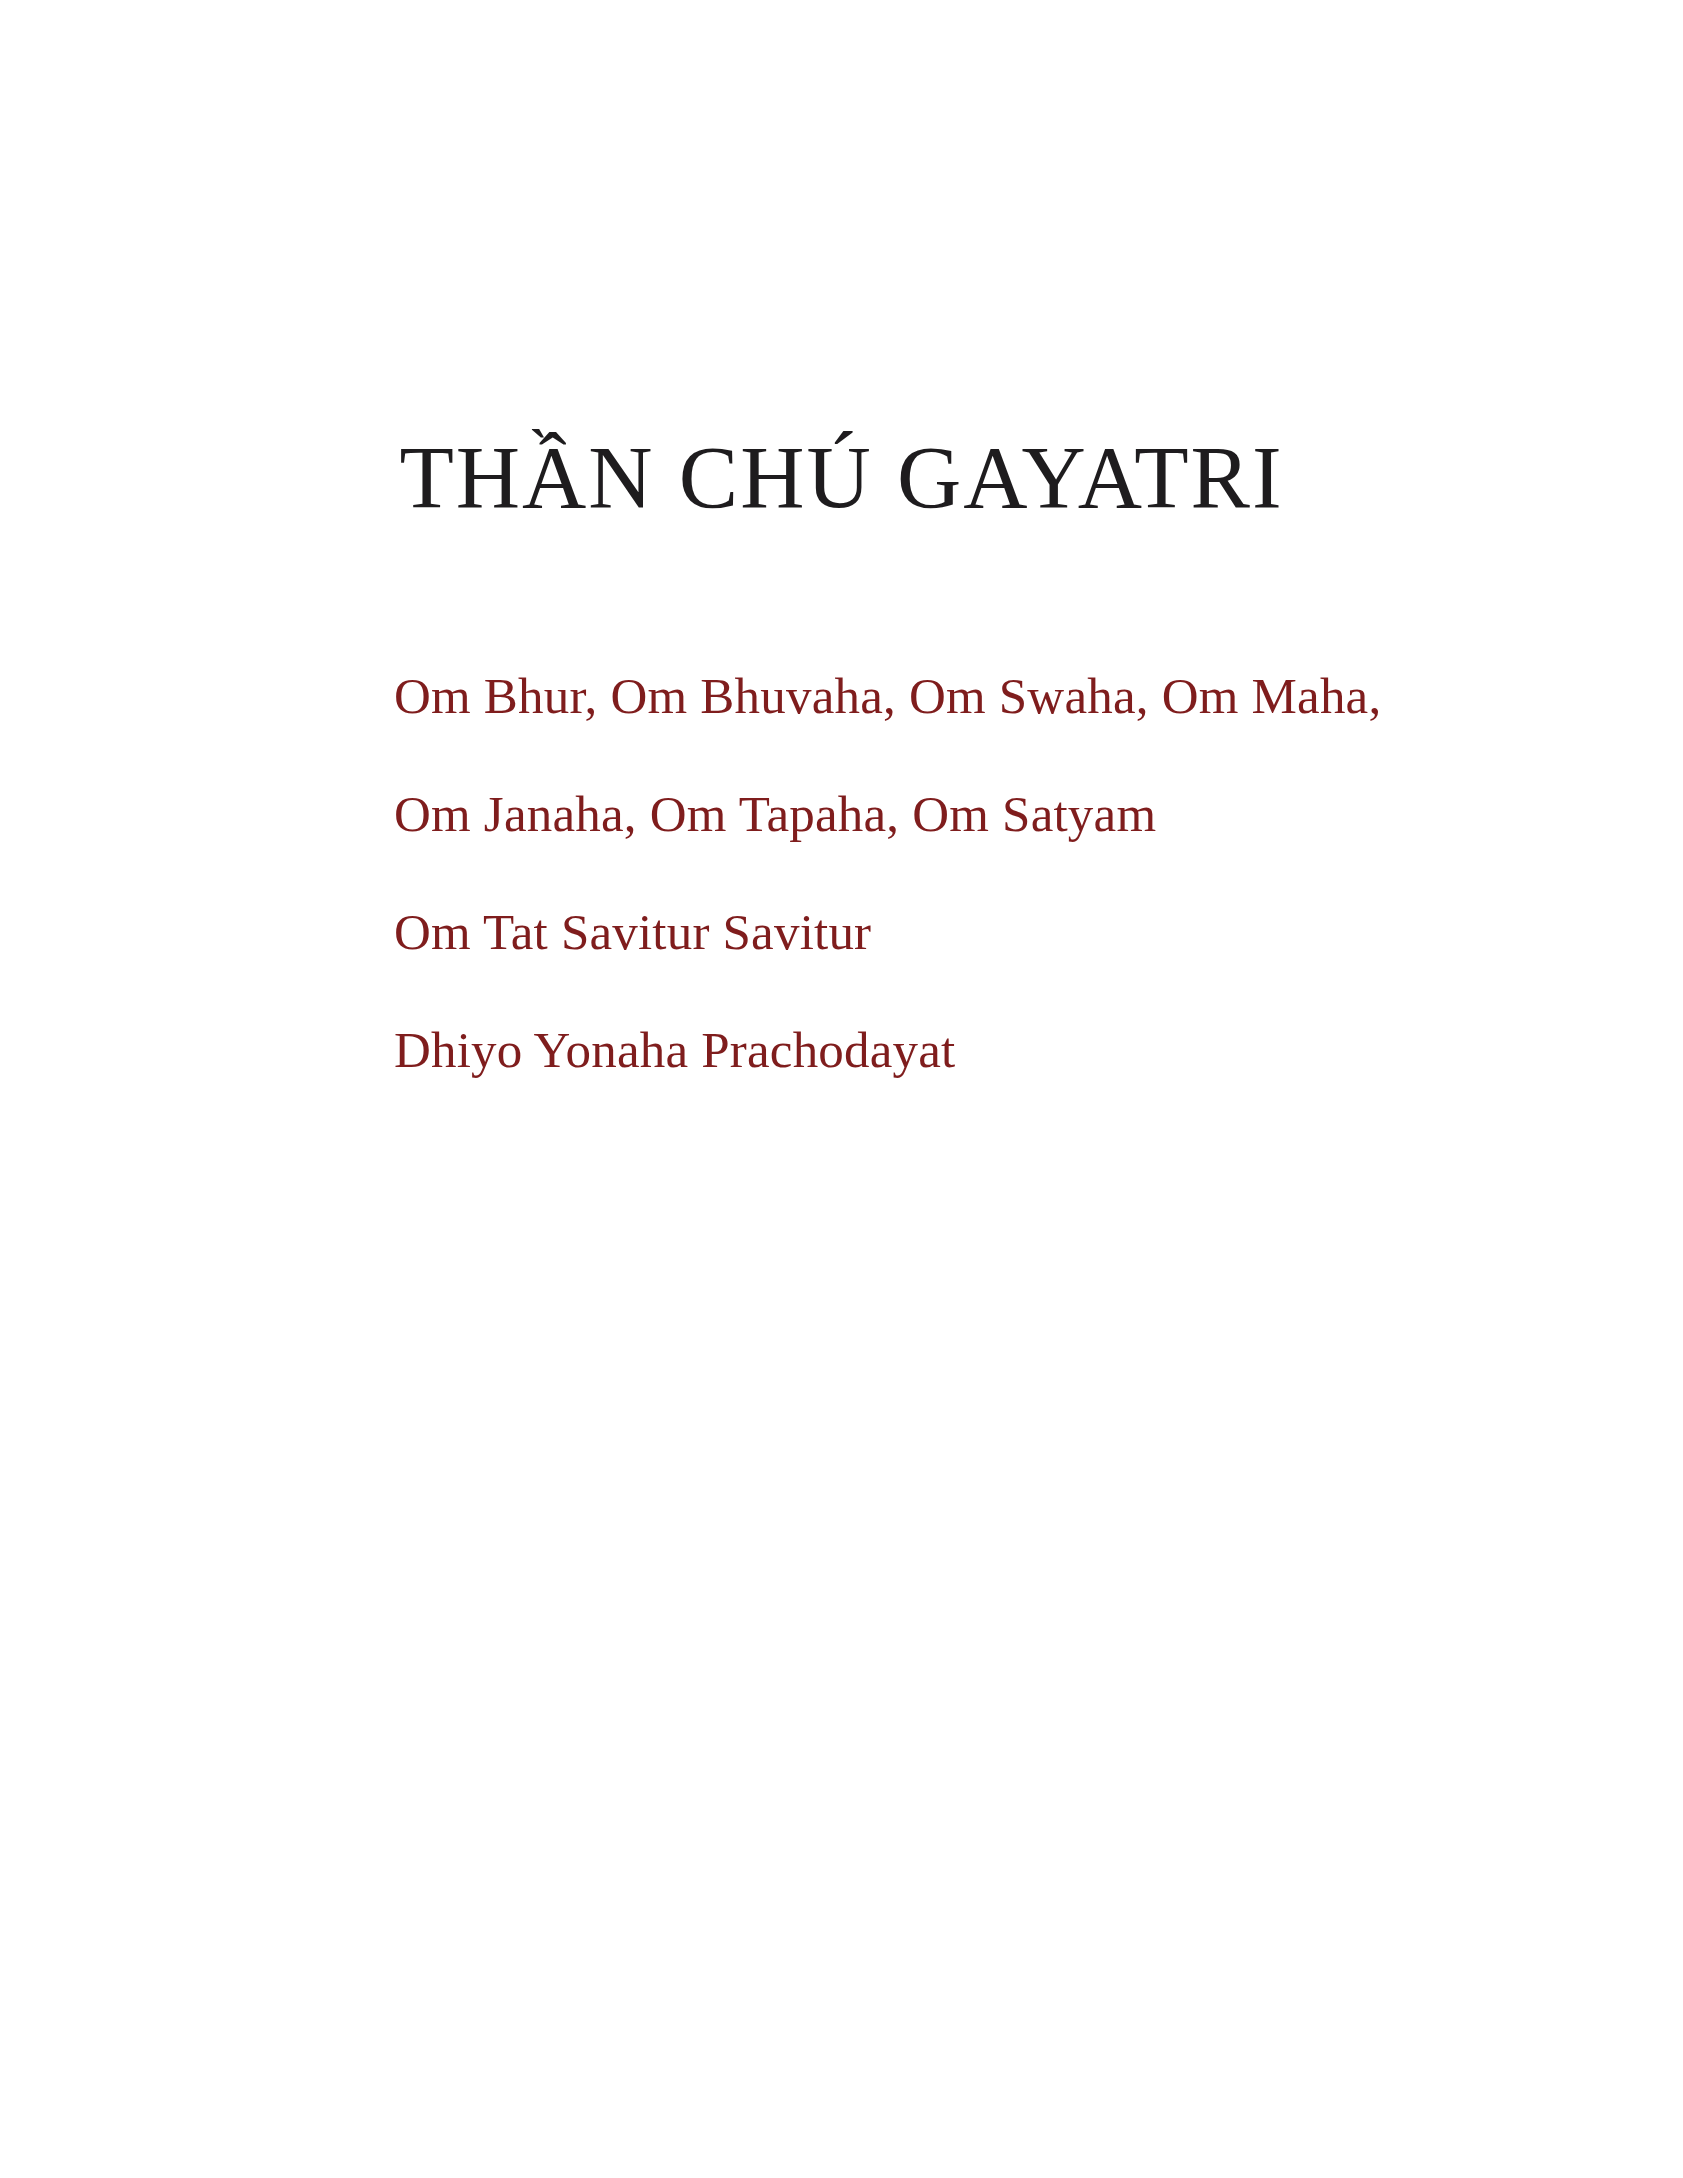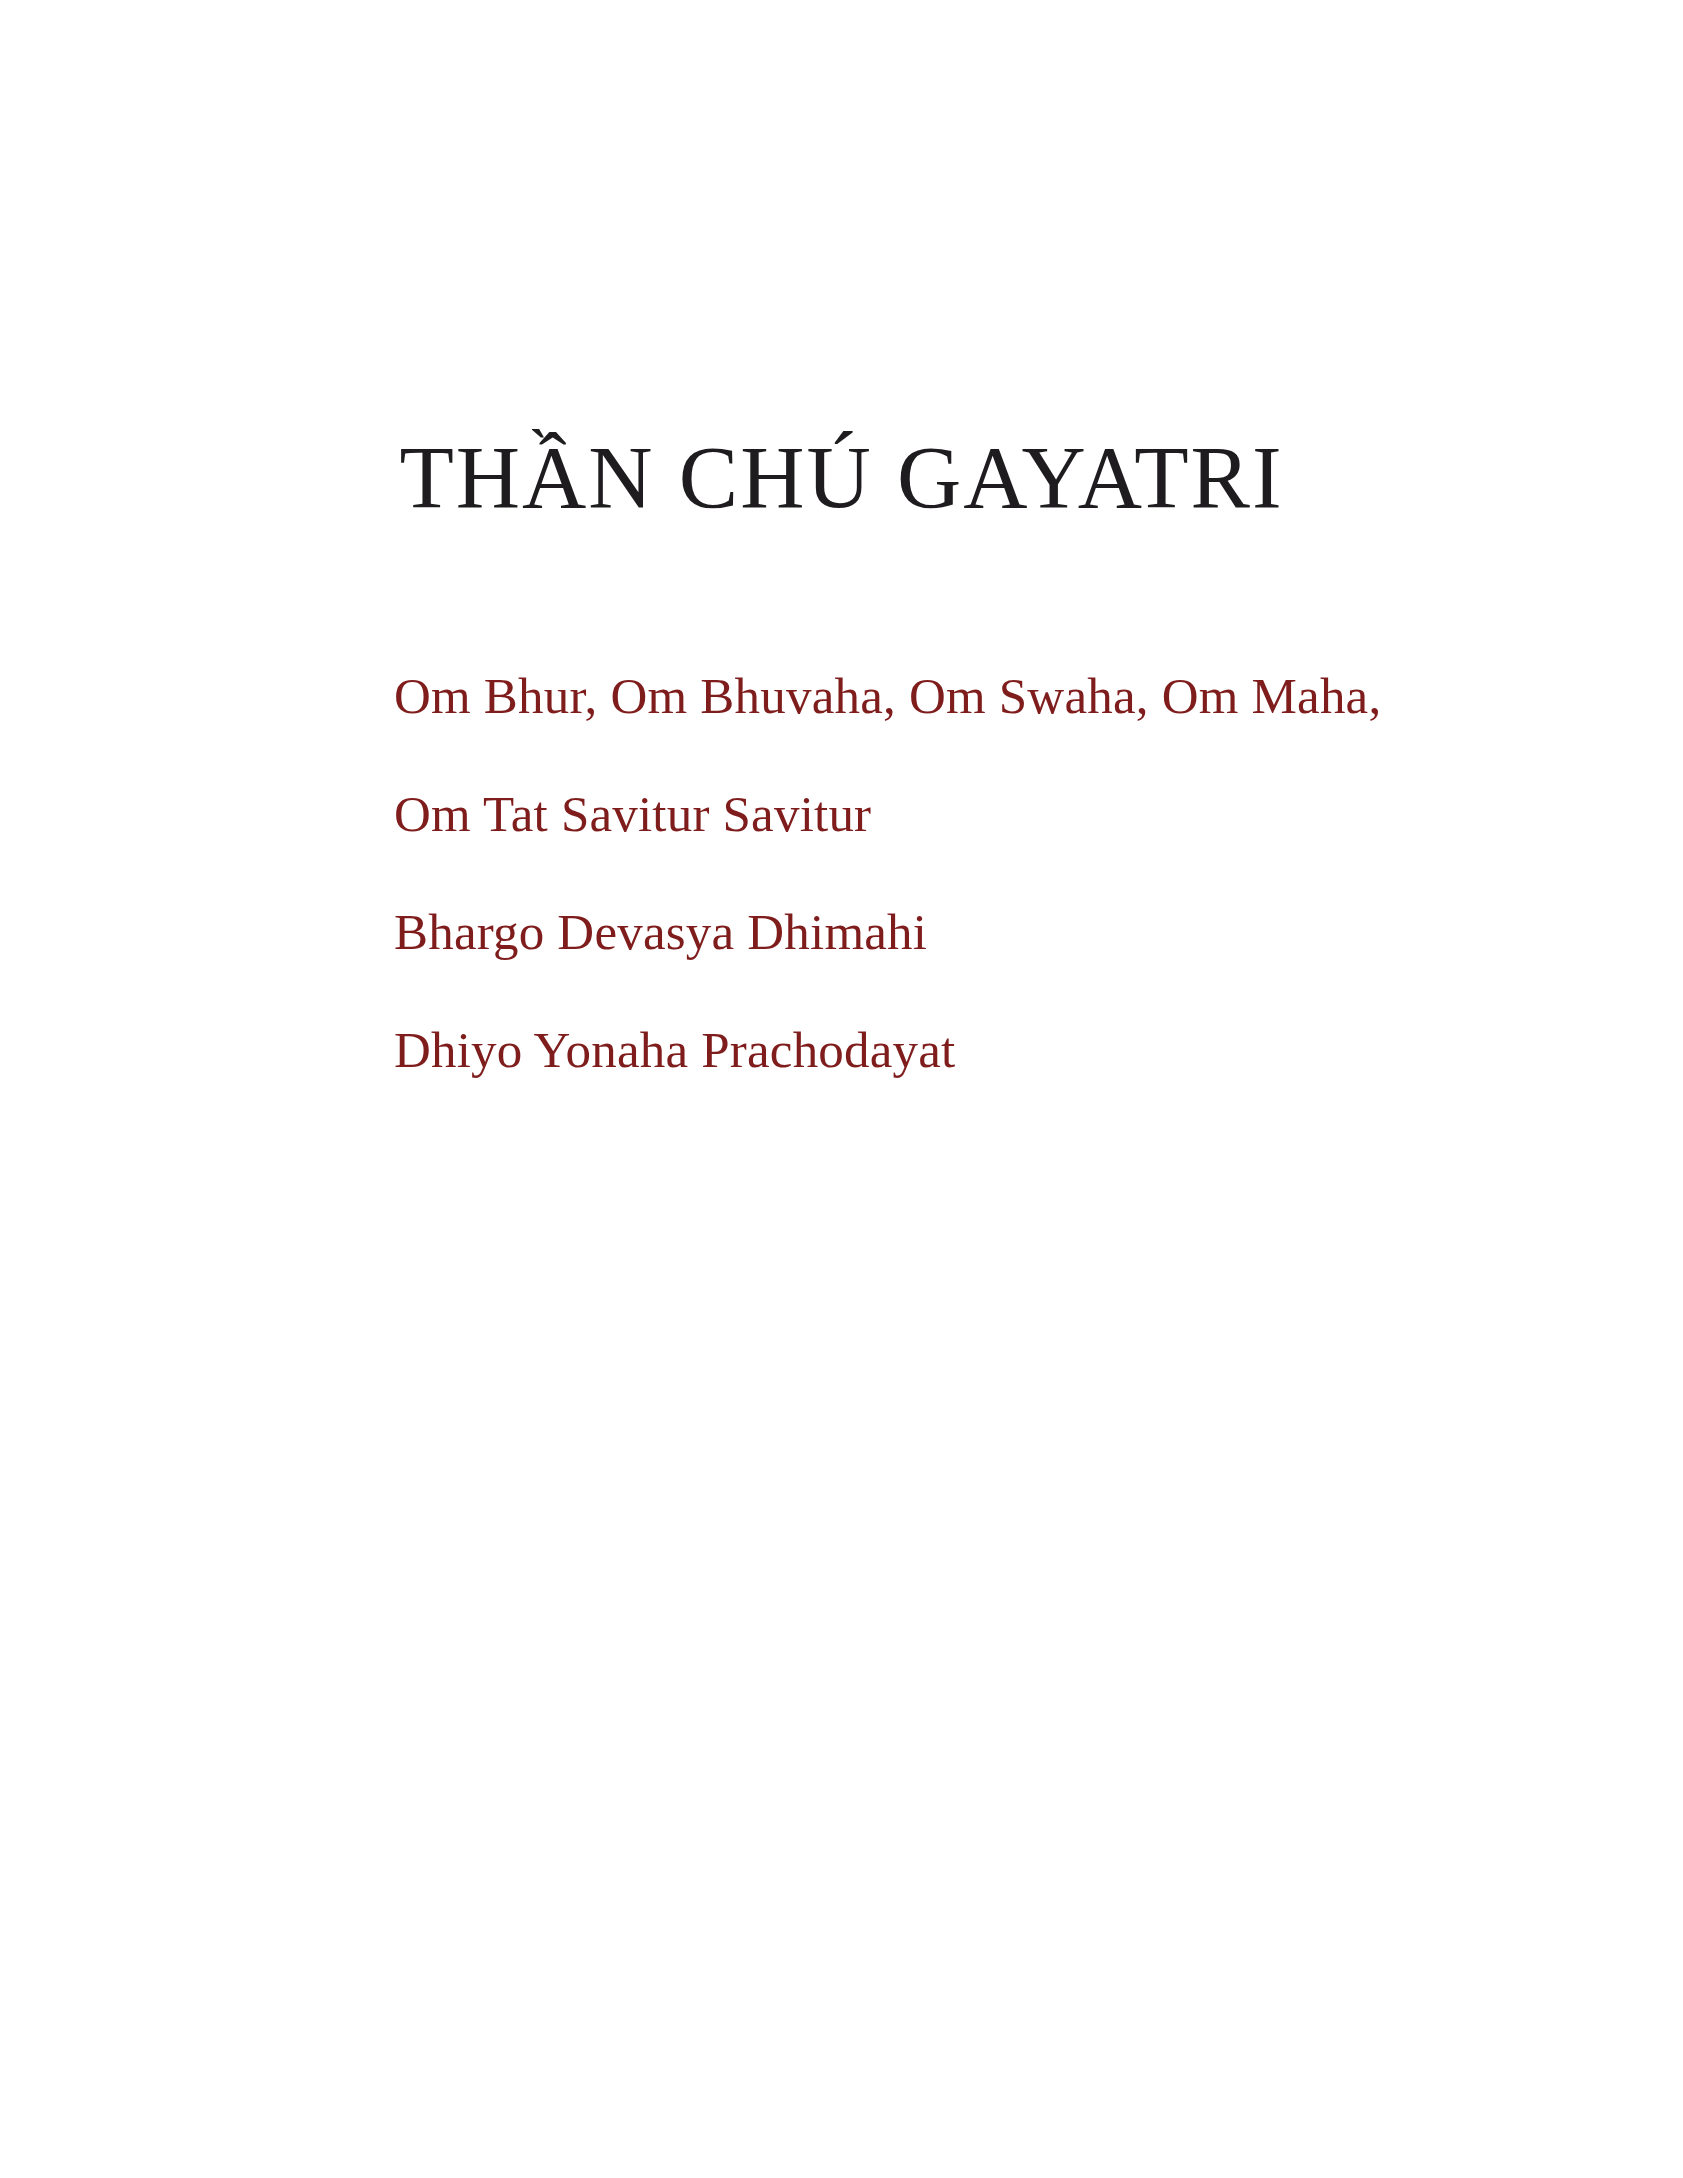--- a/index.html
+++ b/index.html
@@ -46,18 +46,18 @@
     }
   </style>
 </head>
 <body>
 
 <div class="page">
   <h1 class="title">THẦN CHÚ GAYATRI</h1>
 
   <div class="mantra">
     <p class="mantra-line">Om Bhur, Om Bhuvaha, Om Swaha, Om Maha,</p>
+    <p class="mantra-line">Om Janaha, Om Tapaha, Om Satyam</p>
     <p class="mantra-line">Om Tat Savitur Savitur</p>
-    <p class="mantra-line">Bhargo Devasya Dhimahi</p>
     <p class="mantra-line">Dhiyo Yonaha Prachodayat</p>
   </div>
 </div>
 
 
 </body></html>

